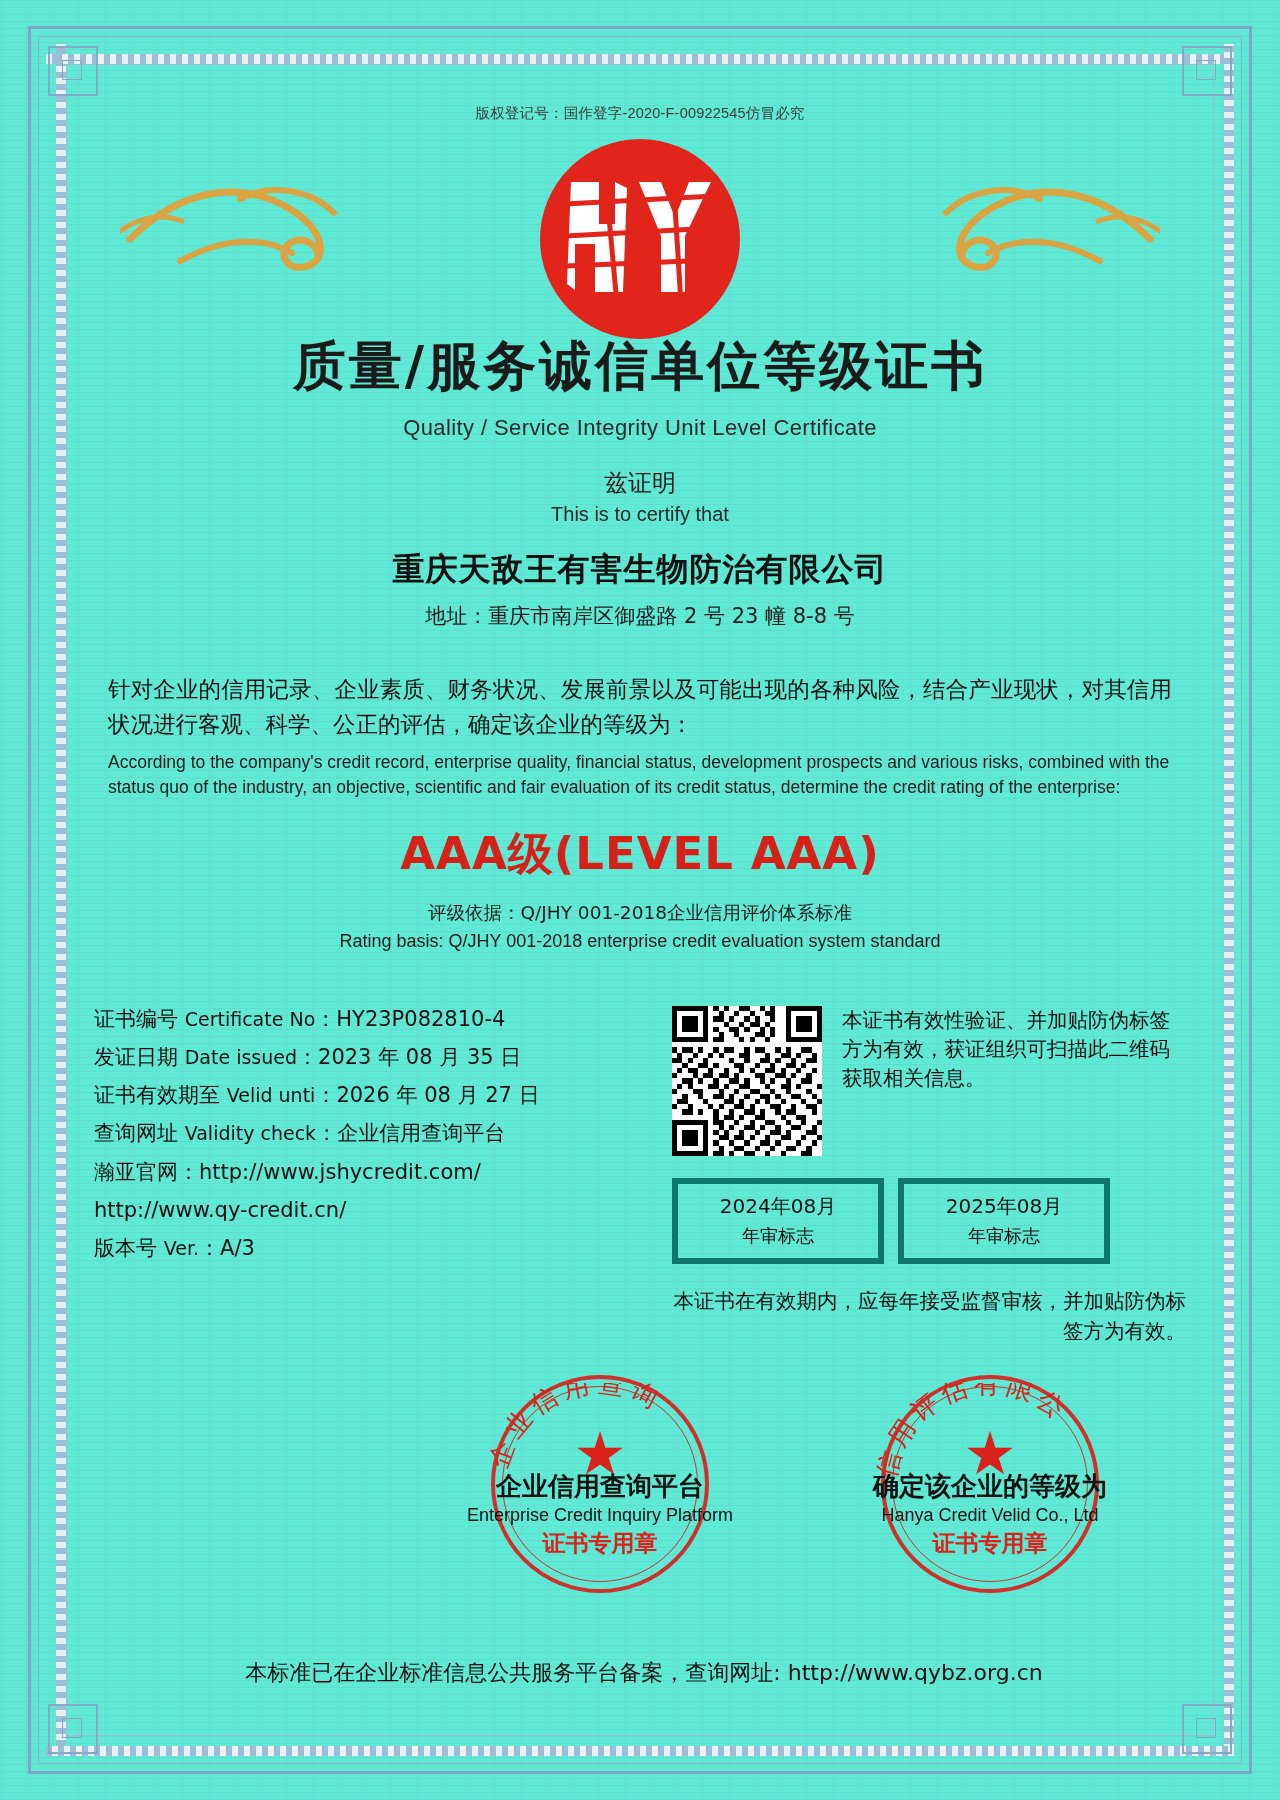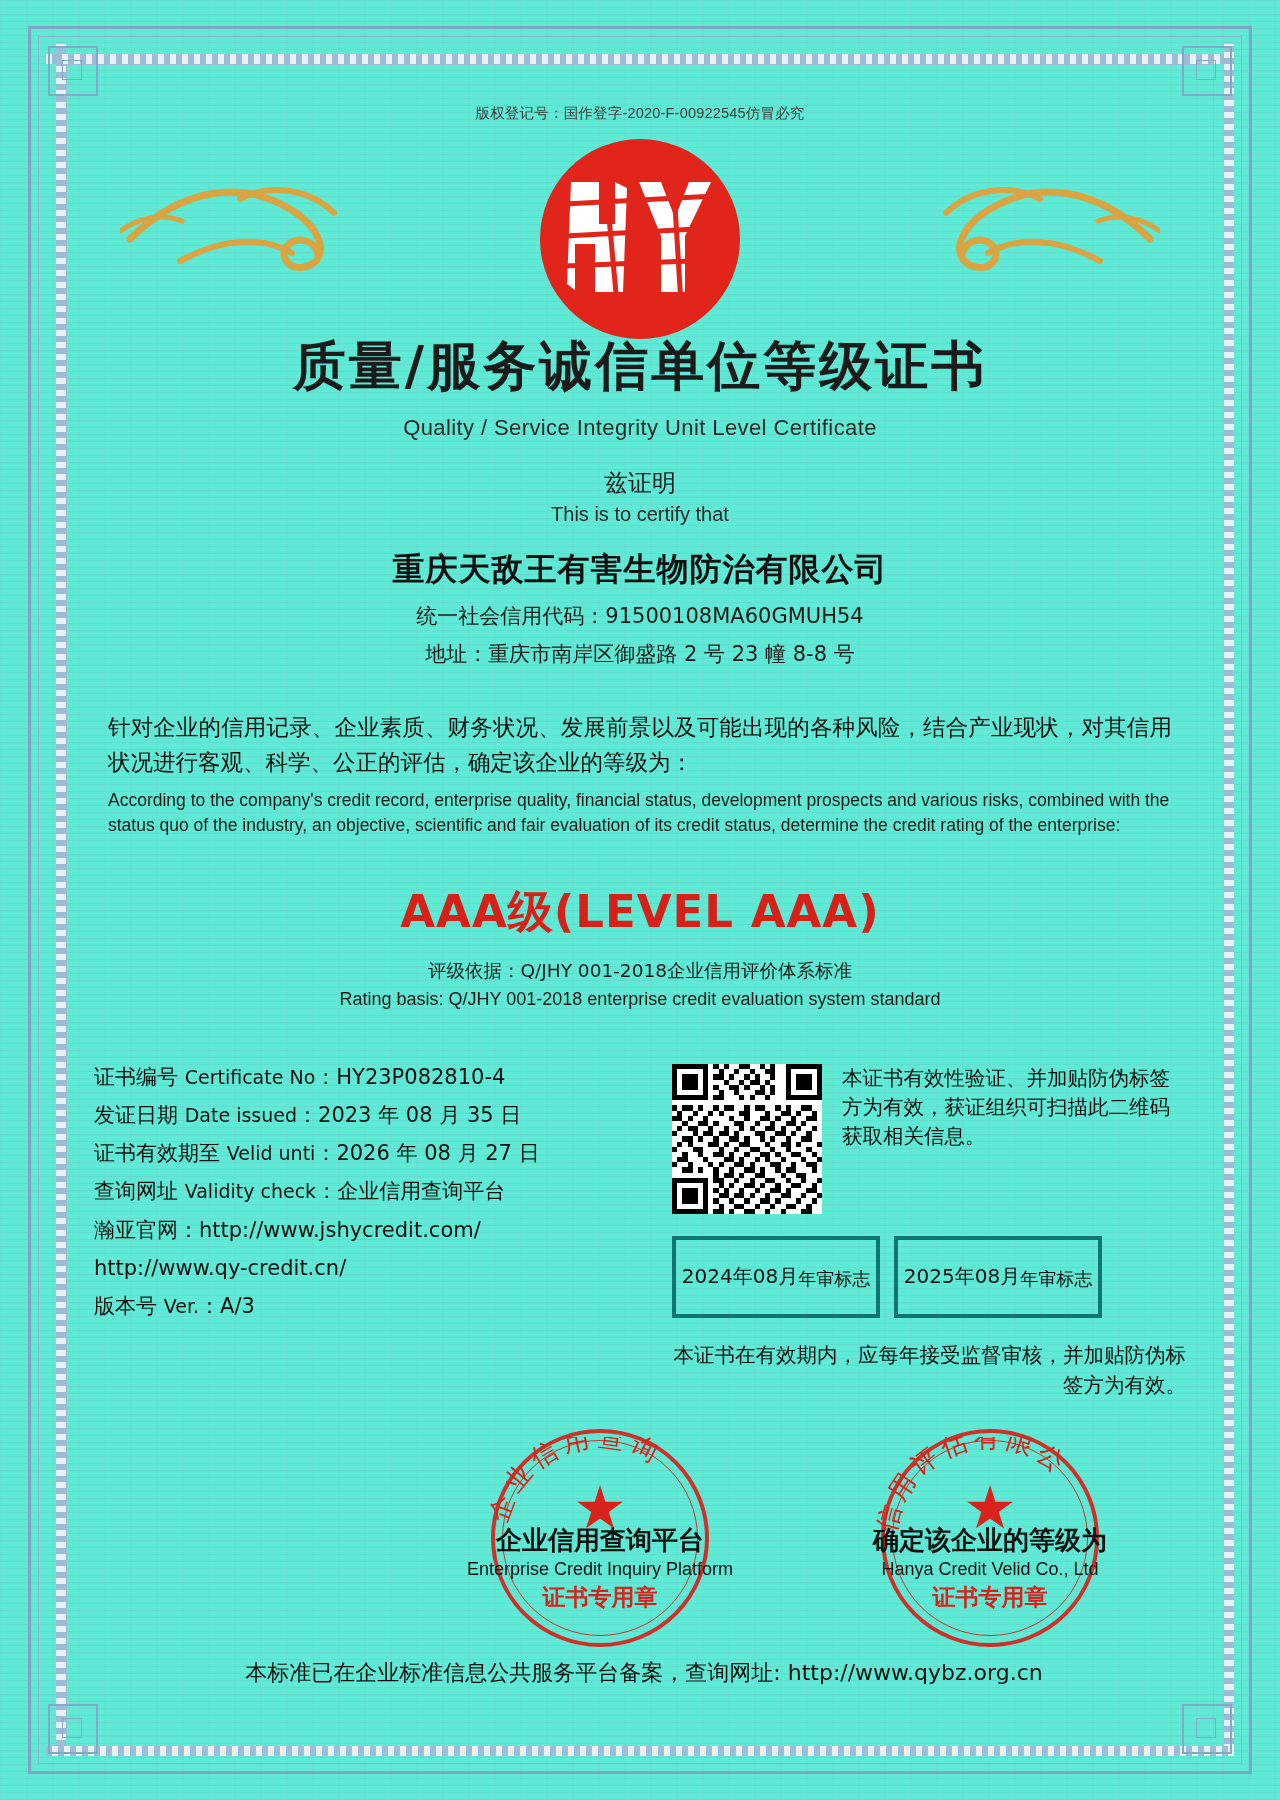--- a/index.html
+++ b/index.html
@@ -147,21 +147,21 @@
     font-size:22.5px;line-height:1.55;color:#111;text-align:justify;
     font-family:"DejaVu Sans", sans-serif;
   }
   .para .en{
     font-size:17.5px;line-height:1.45;color:#1b1b1b;margin-top:8px;text-align:left;
   }
 
   .level{
     text-align:center;
     font-size:45px;font-weight:700;color:#d62119;
-    margin-top:43px;letter-spacing:1px;
+    margin-top:23px;letter-spacing:1px;
     font-family:"DejaVu Sans", sans-serif;
   }
   .basis-cn{
     text-align:center;font-size:18.5px;color:#1b1b1b;margin-top:16px;
     font-family:"DejaVu Sans", sans-serif;
   }
   .basis-en{
     text-align:center;font-size:18px;color:#1b1b1b;margin-top:6px;
   }
 
@@ -182,22 +182,22 @@
     width:150px;height:150px;flex:none;
     background:#fff;
     image-rendering:pixelated;
   }
   .qr-note{
     font-size:20.5px;line-height:1.42;color:#111;
     font-family:"DejaVu Sans", sans-serif;
   }
   .stamp-boxes{display:flex;gap:14px;margin-top:22px;}
   .stamp-box{
-    width:200px;height:74px;border:4px solid #0f766e;
-    display:flex;flex-direction:row;align-items:center;justify-content:center;
+    width:200px;height:74px;border:6px solid #0f766e;
+    display:flex;flex-direction:column;align-items:center;justify-content:center;
     font-family:"DejaVu Sans", sans-serif;
   }
   .stamp-box .y{font-size:20px;color:#111;}
   .stamp-box .t{font-size:18px;color:#111;margin-top:4px;}
   .audit-note{
     margin-top:22px;text-align:right;
     font-size:20.5px;line-height:1.5;color:#111;
     font-family:"DejaVu Sans", sans-serif;
   }
 
@@ -309,23 +309,20 @@
       </div>
     </div>
 
     <div class="title-cn">质量/服务诚信单位等级证书</div>
     <div class="title-en">Quality / Service Integrity Unit Level Certificate</div>
 
     <div class="certify-cn">兹证明</div>
     <div class="certify-en">This is to certify that</div>
 
     <div class="company">重庆天敌王有害生物防治有限公司</div>
-    <div class="code-line">
-      <span>统一社会信用代码：</span><span>91500108MA60GMUH54</span>
-    </div>
     <div class="addr-line">
       <span>地址：</span><span>重庆市南岸区御盛路 2 号 23 幢 8-8 号</span>
     </div>
 
     <div class="para">
       <div class="cn">针对企业的信用记录、企业素质、财务状况、发展前景以及可能出现的各种风险，结合产业现状，对其信用状况进行客观、科学、公正的评估，确定该企业的等级为：</div>
       <div class="en">According to the company's credit record, enterprise quality, financial status, development prospects and various risks, combined with the status quo of the industry, an objective, scientific and fair evaluation of its credit status, determine the credit rating of the enterprise:</div>
     </div>
 
     <div class="level">AAA级(LEVEL AAA)</div>

